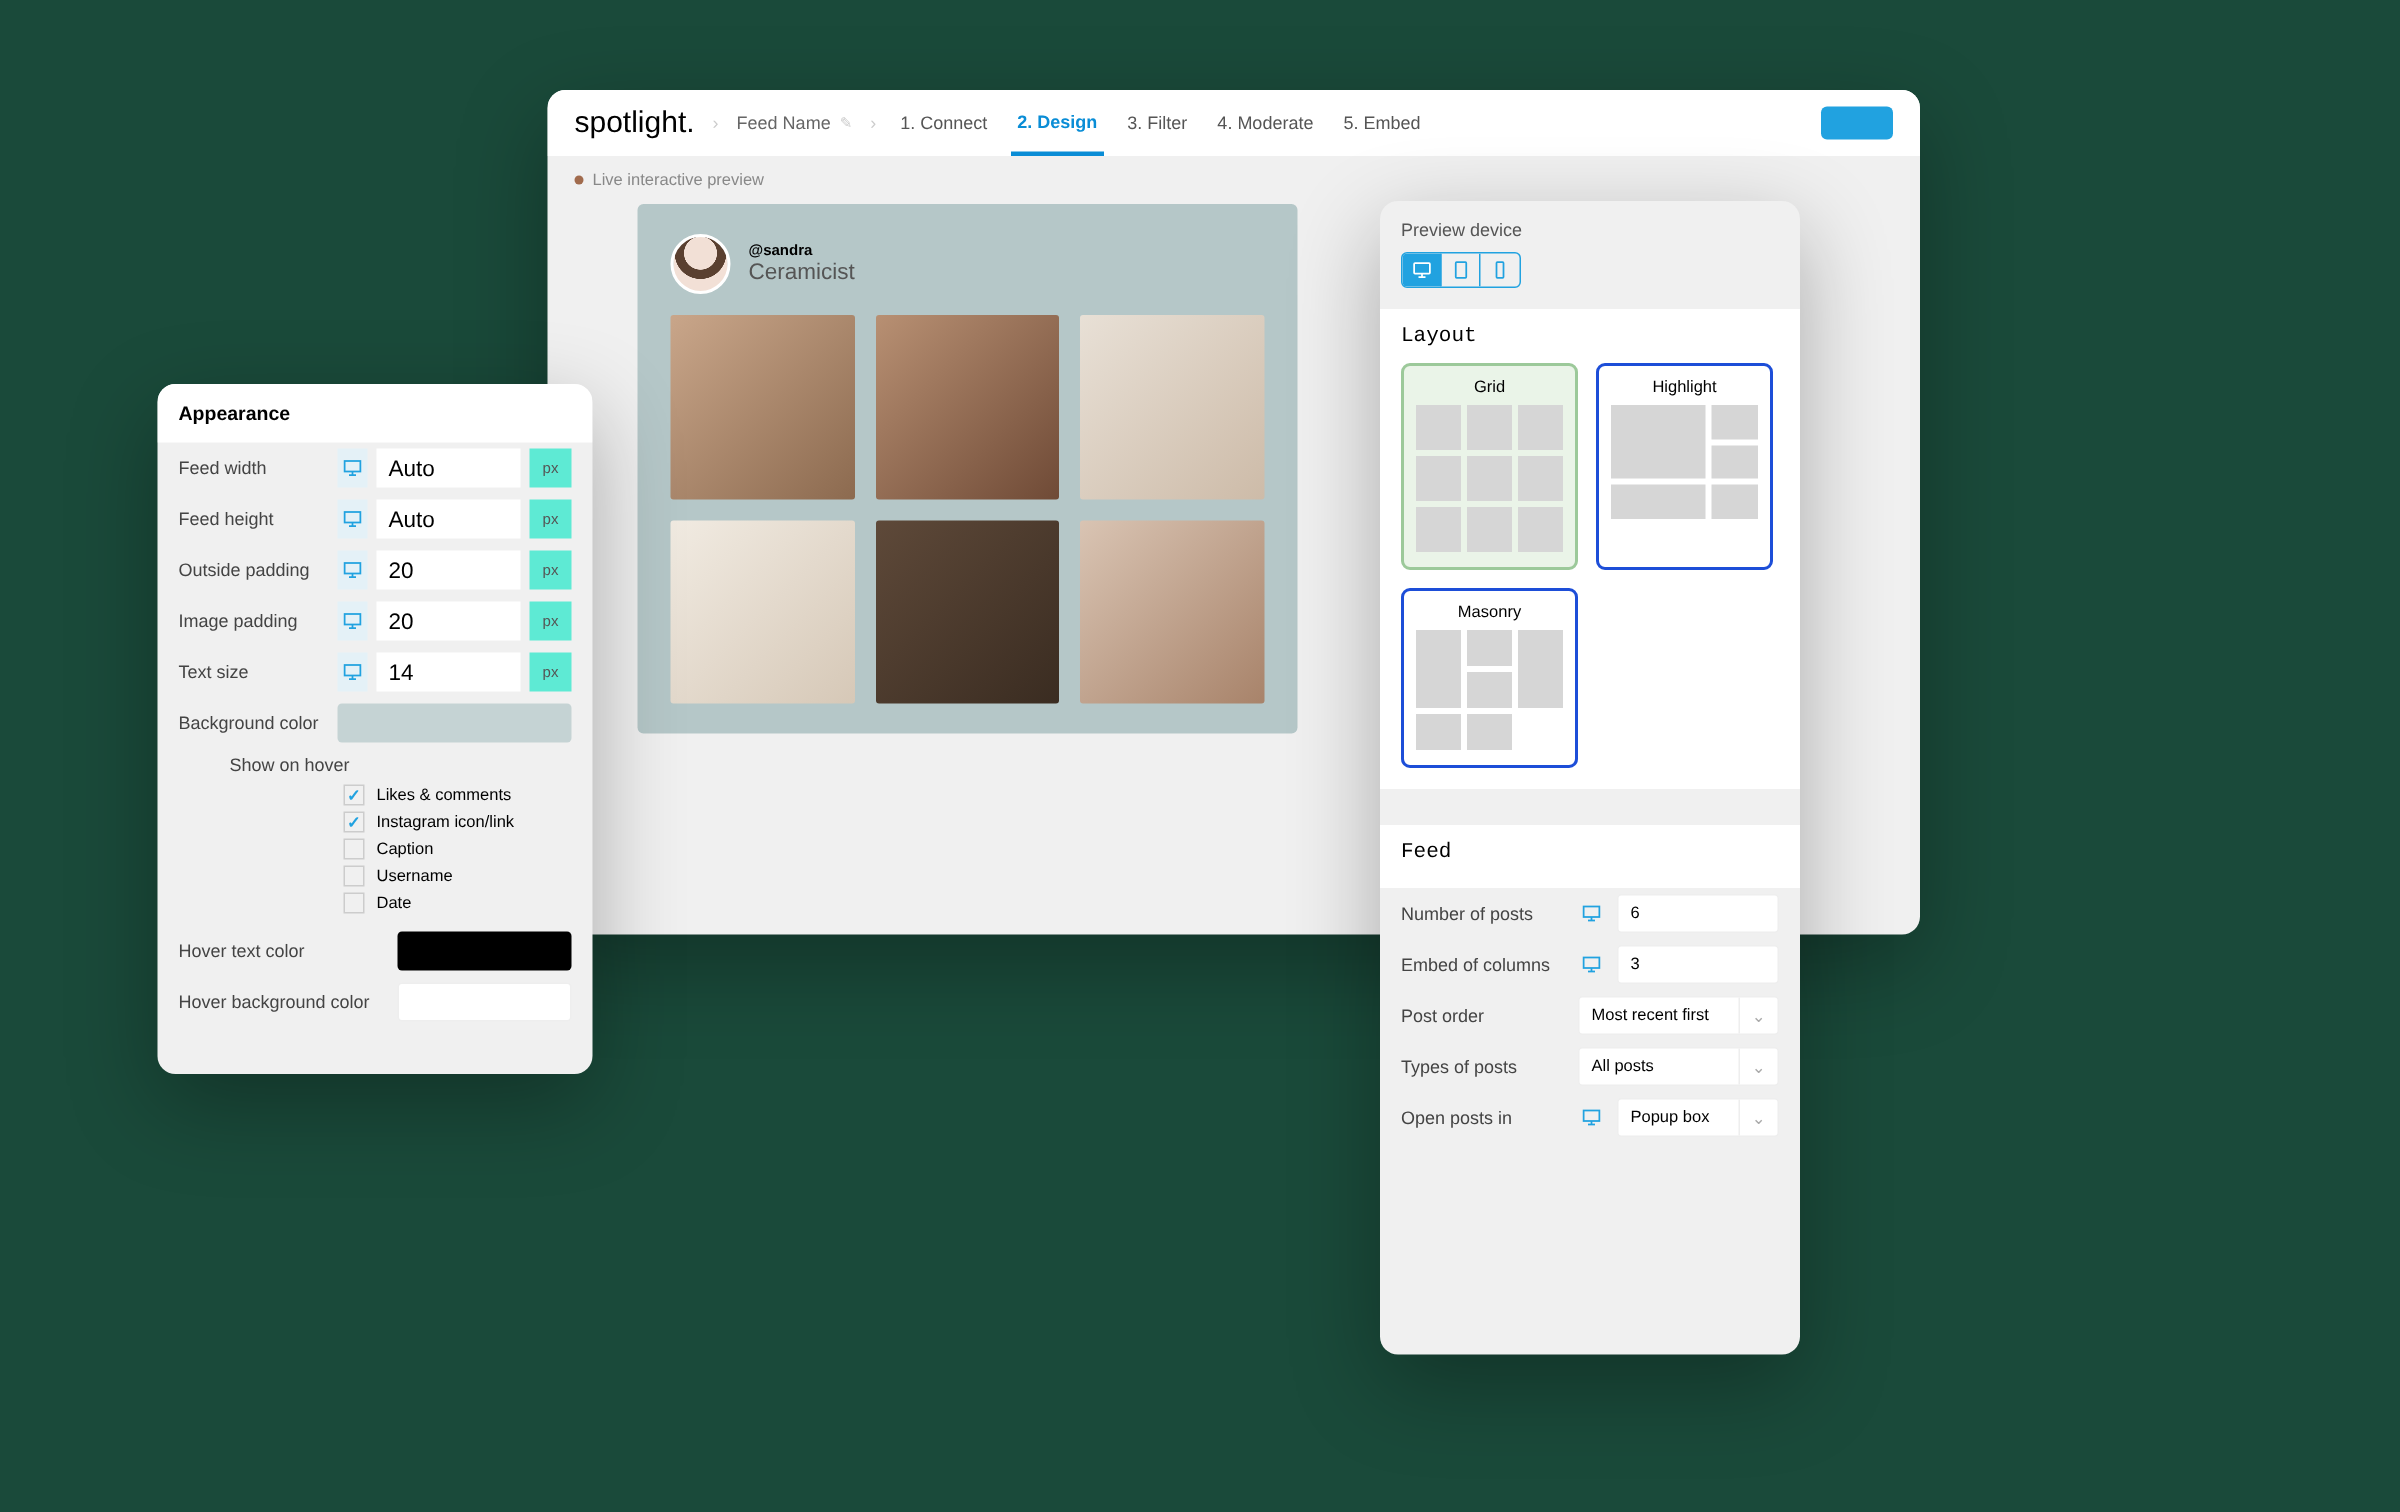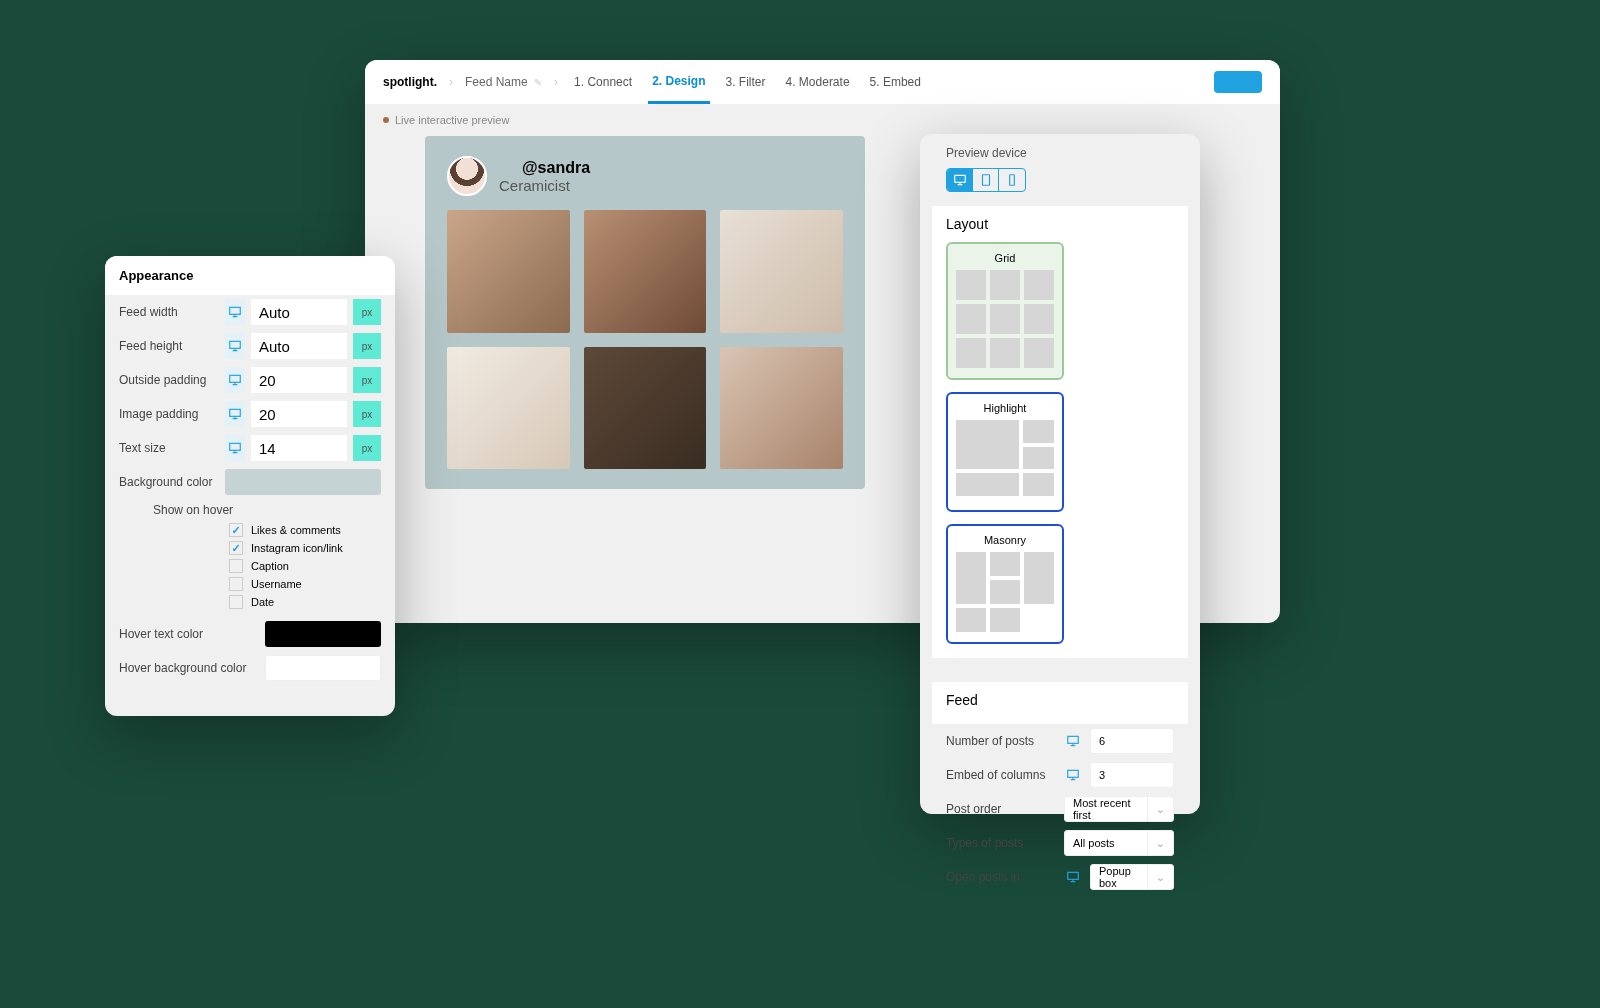--- a/index.html
+++ b/index.html
@@ -12,70 +12,70 @@
   background: #f0f0f0;
   border-radius: 12px;
   box-shadow: 0 20px 60px rgba(0,0,0,0.3);
   overflow: hidden;
 }
 .header {
   background: #fff; height: 44px;
   display: flex; align-items: center; padding: 0 18px;
   gap: 12px;
 }
-.logo { font-size: 12px; font-weight: 700; color: #000; }
+.logo { font-size: 20px; font-weight: 400; color: #000; }
 .crumb-sep { color: #ccc; font-size: 12px; }
 .crumb { color: #666; font-size: 12px; display:flex; align-items:center; gap:6px; }
 .pencil { color:#ccc; font-size:10px; }
 .step { color: #555; font-size: 12px; padding: 0 4px; cursor:pointer; }
 .step.active { color: #0a8dd6; font-weight: 700; border-bottom: 3px solid #0a8dd6; height:44px; display:flex; align-items:center; }
 .primary-btn { margin-left:auto; background:#21a2e0; width:48px; height:22px; border-radius:4px; }
 
 .preview-bar {
   display:flex; align-items:center; gap:6px;
   padding: 10px 18px; font-size:11px; color:#888;
 }
 .dot { width:6px; height:6px; border-radius:50%; background:#a16b4d; }
 
 .preview-area {
   background:#b5c7c8; margin:0 60px 20px; border-radius:4px;
   padding:20px 22px; width:440px;
 }
 .profile { display:flex; align-items:center; gap:12px; margin-bottom:14px; }
 .avatar { width:40px; height:40px; border-radius:50%; background: radial-gradient(circle at 50% 30%, #f2e0d6 35%, #5a4030 36% 55%, #f2e0d6 56%); border:2px solid #fff; }
-.handle { font-size:16px; font-weight:700;margin-left:23px; }
+.handle { font-size:10px; font-weight:700; }
 .role { font-size:15px; color:#555; }
 .grid { display:grid; grid-template-columns: repeat(3, 1fr); gap:14px; }
 .tile { aspect-ratio:1; border-radius:2px; }
 .t1 { background: linear-gradient(135deg,#c9a68a,#8c6a4f); }
 .t2 { background: linear-gradient(135deg,#b89073,#6f4a36); }
 .t3 { background: linear-gradient(135deg,#e8e0d6,#cdbba8); }
 .t4 { background: linear-gradient(135deg,#f1ebe2,#d6c8b7); }
 .t5 { background: linear-gradient(135deg,#5e4939,#3a2c21); }
 .t6 { background: linear-gradient(135deg,#d9c4b3,#a8836a); }
 
 
 .right-panel {
   position:absolute; left: 920px; top: 134px;
-  width: 280px; height: 680px;
+  width: 280px; height: 769px;
   background:#f0f0f0;
   border-radius:12px;
   box-shadow: 0 20px 60px rgba(0,0,0,0.3);
-  padding: 12px 12px;
+  padding: 12px 0;
   font-size:12px;
 }
 .rp-section-title { color:#555; padding: 0 14px 8px; }
 .device-group { display:flex; border:1px solid #21a2e0; border-radius:4px; margin:0 14px 14px; width:fit-content; overflow:hidden; }
 .device-btn { width:26px; height:22px; display:flex; align-items:center; justify-content:center; border-right:1px solid #21a2e0; cursor:pointer; }
 .device-btn:last-child { border-right:none; }
 .device-btn.active { background:#21a2e0; color:#fff; }
 .device-btn svg { width:14px; height:14px; }
 
 .white-block { background:#fff; padding: 10px 14px 14px; }
-.white-block h3 { font-size:14px; font-weight:400; margin-bottom:10px; }
+.white-block h3 { font-size:14px; font-weight:400; margin-bottom:10px;font-family:Liberation Mono, monospace; }
 .layout-grid { display:flex; gap:12px; flex-wrap:wrap; }
 .layout-card { width:118px; border:2px solid #1d4ed8; border-radius:6px; padding:8px 8px 10px; text-align:center; cursor:pointer; background:#fff; }
 .layout-card.selected { background:#eaf4e8; border-color:#9cc99a; }
 .layout-card .lbl { font-size:11px; margin-bottom:6px; }
 .lg-grid { display:grid; grid-template-columns:repeat(3,1fr); gap:4px; }
 .lg-grid div { background:#d6d6d6; aspect-ratio:1; }
 .lg-hl { display:grid; grid-template-columns:2fr 1fr; grid-template-rows:1fr 1fr 1fr; gap:4px; height:80px; }
 .lg-hl .big { grid-row:1/3; background:#d6d6d6; }
 .lg-hl div { background:#d6d6d6; }
 .lg-mas { display:grid; grid-template-columns:1fr 1fr 1fr; gap:4px; height:80px; }

